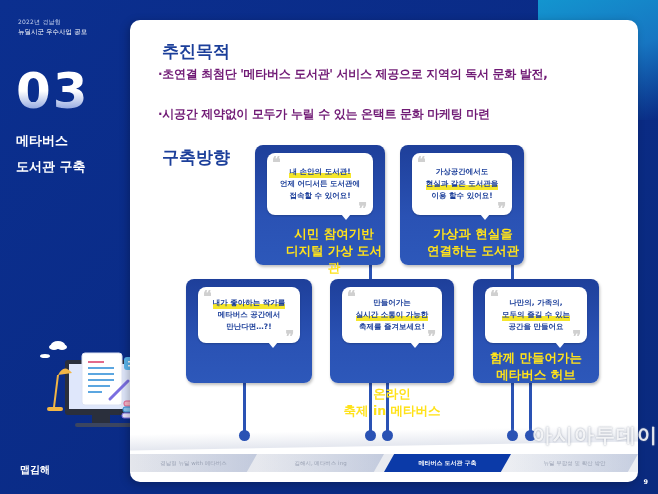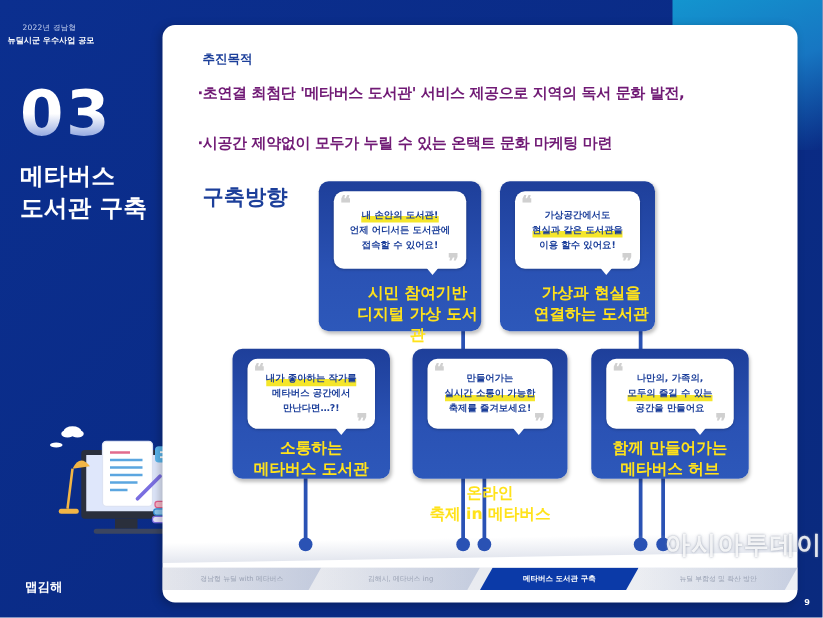--- a/index.html
+++ b/index.html
@@ -13,48 +13,48 @@
     position: absolute; right: 0; top: 0; width: 120px; height: 120px;
     background: linear-gradient(160deg, #1395cf 0%, #1776c2 50%, rgba(11,47,143,0) 100%);
   }
   .left-band {
     position: absolute; left: 0; top: 0; width: 140px; height: 494px;
   }
   .subtitle-year {
     position: absolute; left: 18px; top: 18px; font-size: 6px; color: #c8d4f0; letter-spacing: 0.2px;
   }
   .subtitle-contest {
-    position: absolute; left: 6px; top: 28px; font-size: 6.5px; color: #ffffff; font-weight: bold;
+    position: absolute; left: 18px; top: 28px; font-size: 6.5px; color: #ffffff; font-weight: normal;
   }
   .section-number {
     position: absolute; left: 16px; top: 66px; font-size: 50px; font-weight: bold; line-height: 1;
     letter-spacing: 2px;
     background: linear-gradient(180deg, #ffffff 0%, #ffffff 50%, #6c89d6 100%);
     -webkit-background-clip: text; background-clip: text; color: transparent;
     font-family: "DejaVu Sans", sans-serif;
   }
   .section-title {
-    position: absolute; left: 16px; top: 128px; font-size: 19px; font-weight: bold; color: #ffffff; line-height: 26px;
+    position: absolute; left: 16px; top: 128px; font-size: 13px; font-weight: bold; color: #ffffff; line-height: 26px;
   }
   .illustration {
     position: absolute; left: 20px; top: 335px; width: 130px; height: 100px;
   }
   .logo-text {
     position: absolute; left: 20px; top: 463px; font-size: 10px; font-weight: bold; color: #ffffff;
   }
   .content-card {
     position: absolute; left: 130px; top: 20px; width: 508px; height: 462px;
     background: #ffffff; border-radius: 10px;
     box-shadow: -2px 2px 8px rgba(0,0,0,0.25);
     overflow: hidden;
   }
   .heading {
     position: absolute; font-weight: bold; color: #1c3f9a;
   }
-  .heading-purpose { left: 32px; top: 20px; font-size: 10px; }
+  .heading-purpose { left: 32px; top: 20px; font-size: 17px; }
   .heading-direction { left: 32px; top: 126px; font-size: 17px; }
   .bullet {
     position: absolute; left: 28px; font-size: 12px; color: #701a75; font-weight: bold; white-space: nowrap;
     letter-spacing: -0.3px;
   }
   .b1 { top: 46px; }
   .b1b { top: 66px; left: 36px; }
   .b2 { top: 86px; }
 
   .box {
@@ -231,24 +231,20 @@
   </div>
 
   <div class="box" style="left:56px; top:259px; width:126px; height:104px;">
     <div class="bubble" style="left:12px; top:8px; width:102px; height:56px;">
       <span class="quote-open">❝</span>
       <span class="quote-close">❞</span>
       <div class="bubble-line hl">내가 좋아하는 작가를</div>
       <div class="bubble-line">메타버스 공간에서</div>
       <div class="bubble-line">만난다면…?!</div>
     </div>
-    <div class="box-title" style="top:70px;">
-      <div>소통하는</div>
-      <div>메타버스 도서관</div>
-    </div>
   </div>
 
   <div class="box" style="left:200px; top:259px; width:124px; height:104px;">
     <div class="bubble" style="left:12px; top:8px; width:100px; height:56px;">
       <span class="quote-open">❝</span>
       <span class="quote-close">❞</span>
       <div class="bubble-line">만들어가는</div>
       <div class="bubble-line hl">실시간 소통이 가능한</div>
       <div class="bubble-line">축제를 즐겨보세요!</div>
     </div>

